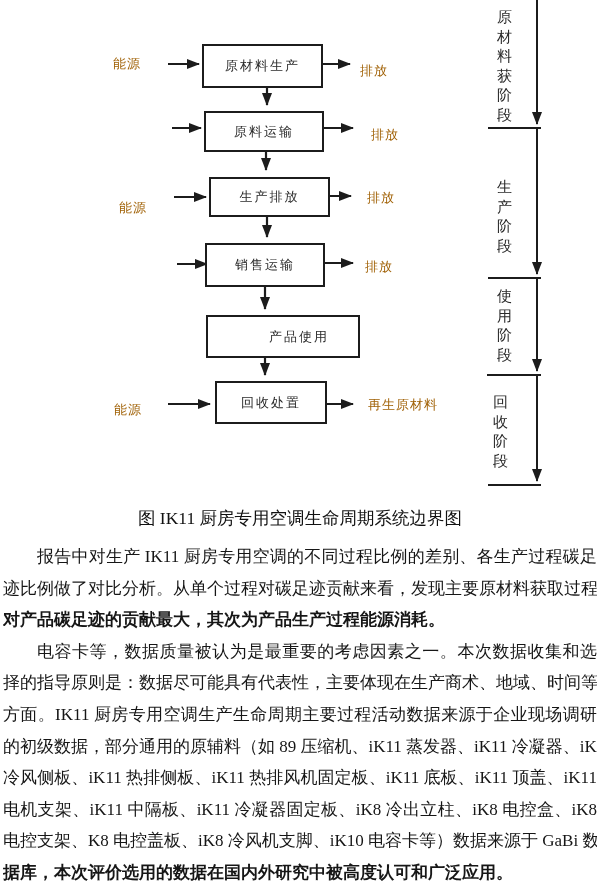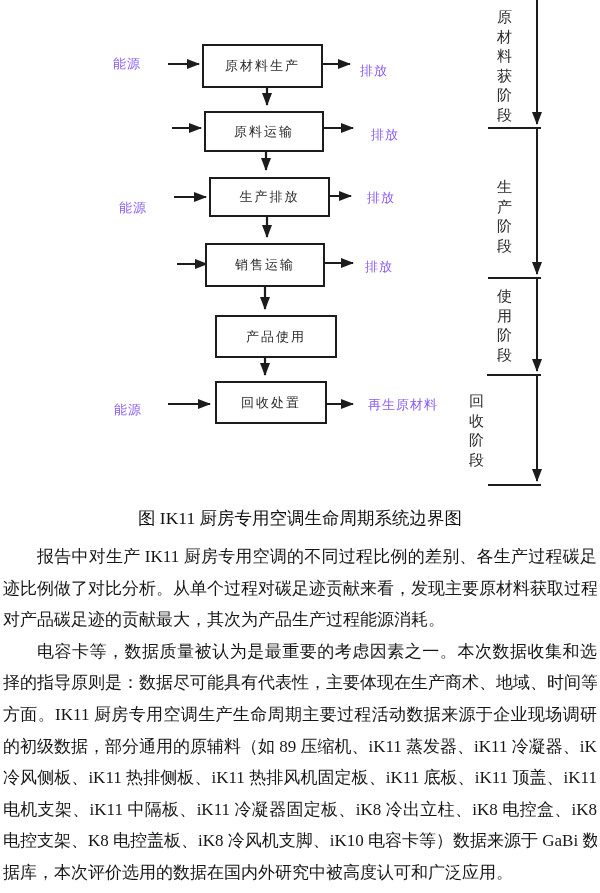--- a/index.html
+++ b/index.html
@@ -10,39 +10,39 @@
     color:#141414;
   }
   .diagram{position:absolute;left:0;top:0;width:600px;height:502px;}
   .diagram svg{position:absolute;left:0;top:0;}
   .fbox{
     position:absolute;border:2px solid #1c1c1c;background:#fff;
     display:flex;align-items:center;justify-content:center;
     font-size:13px;letter-spacing:2px;color:#2a2a2a;
   }
   .flabel{
-    position:absolute;font-size:13px;color:#8b5cf6;letter-spacing:1px;
+    position:absolute;font-size:13px;color:#a16207;letter-spacing:1px;
     line-height:16px;white-space:nowrap;
   }
   .stage{
     position:absolute;width:17px;font-size:15px;line-height:19.5px;
     color:#2a2a2a;word-break:break-all;text-align:center;
   }
   .caption{
     position:absolute;left:0;top:506px;width:600px;text-align:center;
     font-weight:normal;font-size:17.5px;color:#111;
   }
   .bodytext{position:absolute;left:3px;top:541px;width:594px;}
   .line{
     font-size:17px;line-height:31.6px;height:31.6px;color:#161616;
     white-space:nowrap;text-align:justify;text-align-last:justify;
     overflow:hidden;
   }
   .line.indent{padding-left:34px;}
-  .line.end{text-align-last:left;}
+  .line.end{text-align-last:left;font-weight:bold;}
 </style>
 </head>
 <body>
 
 <div class="page">
 
   <div class="diagram">
     <svg width="600" height="502" viewBox="0 0 600 502">
       <defs>
         <marker id="ah" markerUnits="userSpaceOnUse" markerWidth="14" markerHeight="12" refX="12" refY="5" orient="auto">
@@ -83,41 +83,41 @@
       </div>
     <div class="fbox" style="left:204px;top:111px;width:116px;height:37px;">
         <span>原料运输</span>
       </div>
     <div class="fbox" style="left:209px;top:177px;width:117px;height:36px;">
         <span>生产排放</span>
       </div>
     <div class="fbox" style="left:205px;top:243px;width:116px;height:40px;">
         <span>销售运输</span>
       </div>
-    <div class="fbox" style="left:215px;top:315px;width:118px;height:39px;">
+    <div class="fbox" style="left:206px;top:315px;width:118px;height:39px;padding-left:32px;">
         <span>产品使用</span>
       </div>
     <div class="fbox" style="left:215px;top:381px;width:108px;height:39px;justify-content:center;">
         <span>回收处置</span>
       </div>
 
     <div class="flabel" style="left:113px;top:56px;">能源</div>
     <div class="flabel" style="left:119px;top:200px;">能源</div>
     <div class="flabel" style="left:114px;top:402px;">能源</div>
 
     <div class="flabel" style="left:360px;top:63px;">排放</div>
     <div class="flabel" style="left:371px;top:127px;">排放</div>
     <div class="flabel" style="left:367px;top:190px;">排放</div>
     <div class="flabel" style="left:365px;top:259px;">排放</div>
     <div class="flabel" style="left:368px;top:397px;">再生原材料</div>
 
     <div class="stage" style="left:496px;top:8px;">原材料获阶段</div>
     <div class="stage" style="left:496px;top:166px;margin-top:12px;">生产阶段</div>
     <div class="stage" style="left:496px;top:287px;">使用阶段</div>
-    <div class="stage" style="left:468px;top:393px;font-family:Liberation Mono, monospace;">回收阶段</div>
+    <div class="stage" style="left:492px;top:393px;">回收阶段</div>
   </div>
 
   <div class="caption">图 IK11 厨房专用空调生命周期系统边界图</div>
 
   <div class="bodytext">
     <div class="line indent">报告中对生产 IK11 厨房专用空调的不同过程比例的差别、各生产过程碳足</div>
     <div class="line">迹比例做了对比分析。从单个过程对碳足迹贡献来看，发现主要原材料获取过程</div>
     <div class="line end">对产品碳足迹的贡献最大，其次为产品生产过程能源消耗。</div>
     <div class="line indent">电容卡等，数据质量被认为是最重要的考虑因素之一。本次数据收集和选</div>
     <div class="line">择的指导原则是：数据尽可能具有代表性，主要体现在生产商术、地域、时间等</div>

